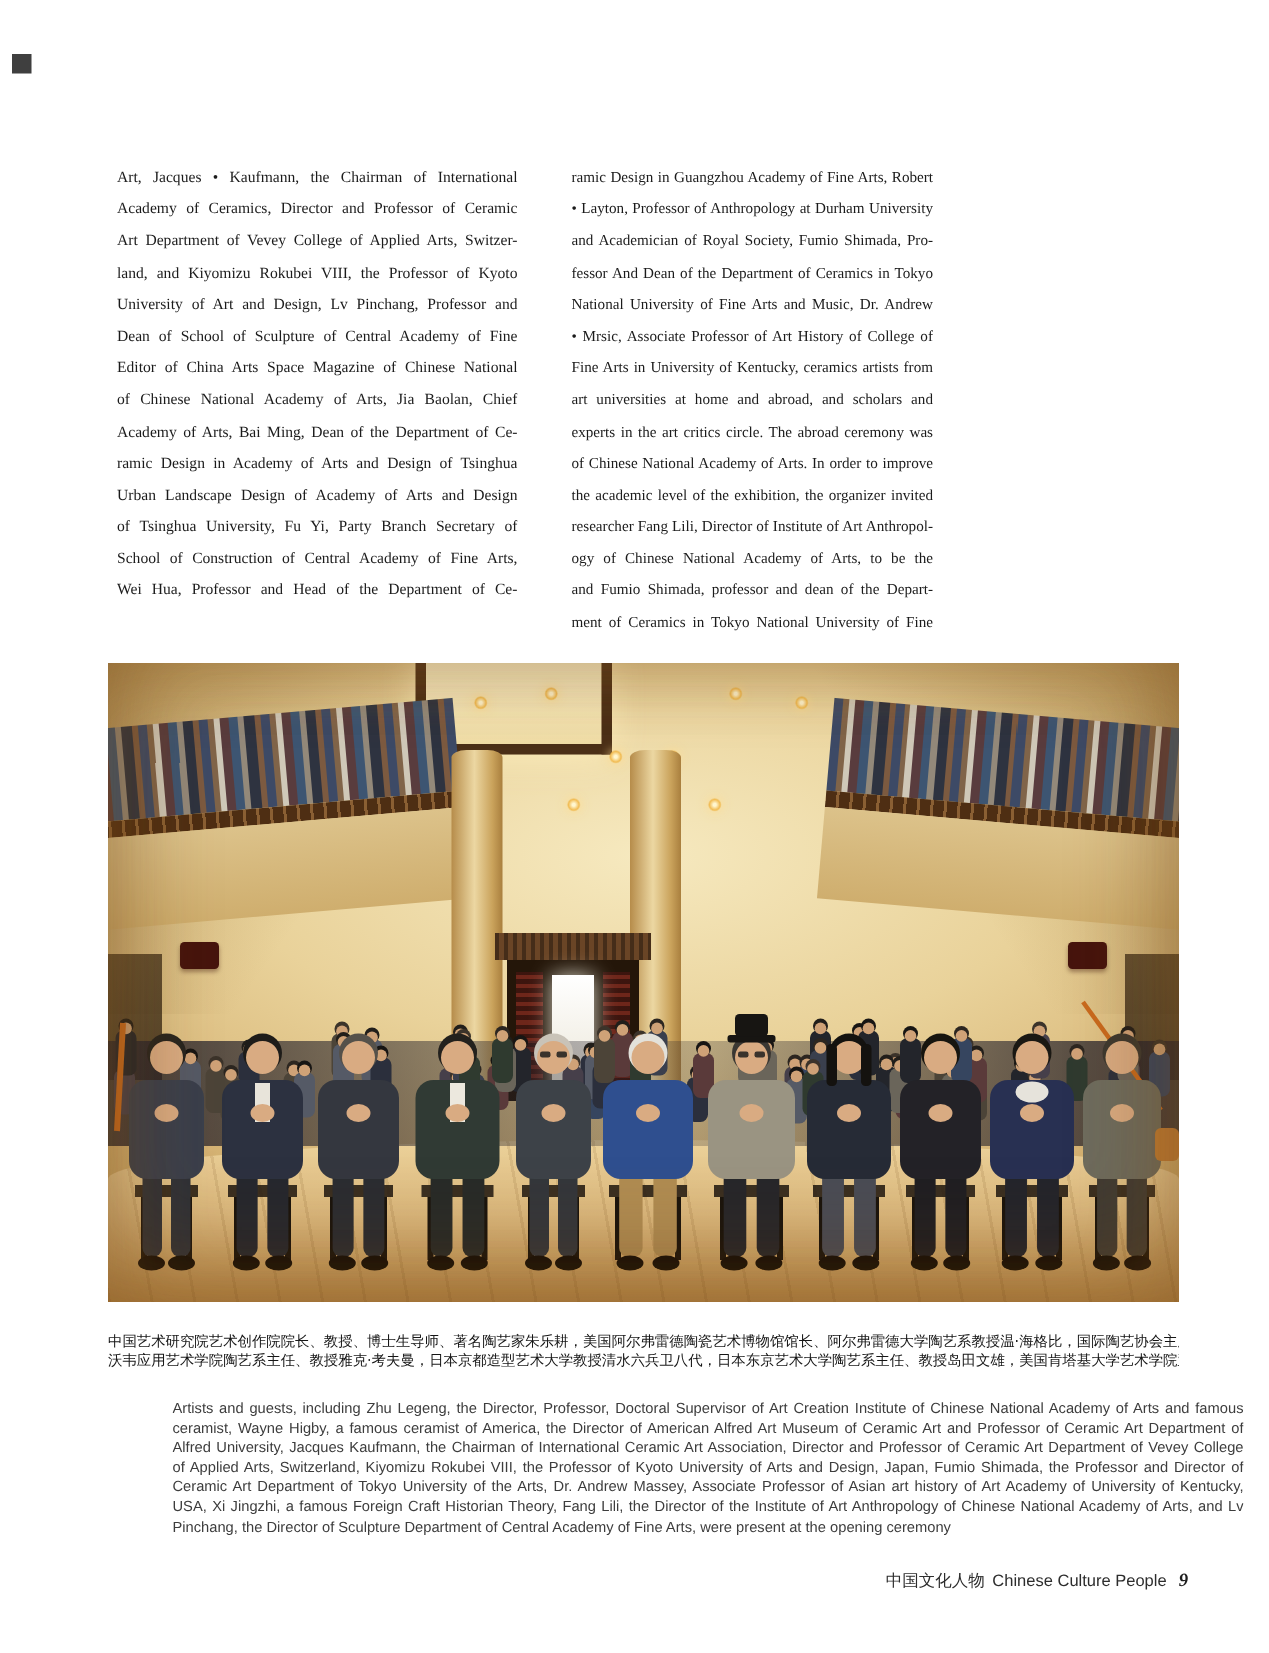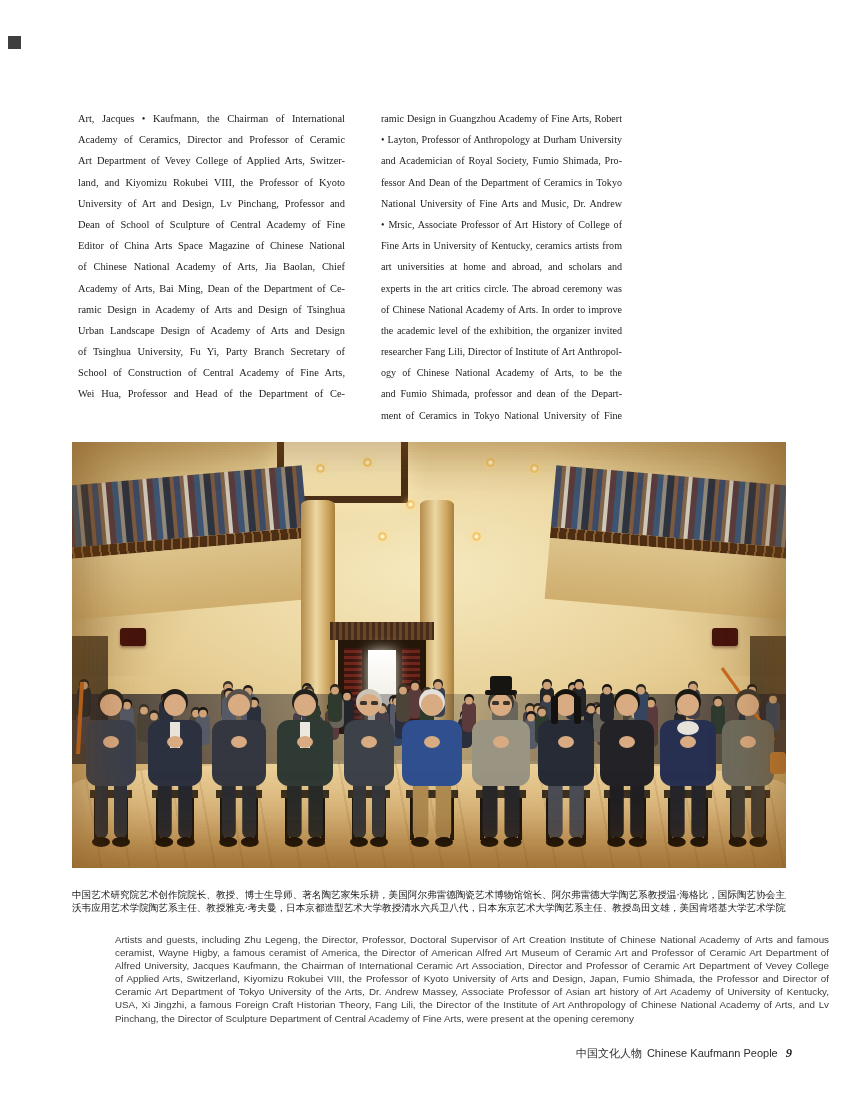--- a/index.html
+++ b/index.html
@@ -536,17 +536,17 @@
       <div class="tline">ceramist, Wayne Higby, a famous ceramist of America, the Director of American Alfred Art Museum of Ceramic Art and Professor of Ceramic Art Department of</div>
       <div class="tline">Alfred University, Jacques Kaufmann, the Chairman of International Ceramic Art Association, Director and Professor of Ceramic Art Department of Vevey College</div>
       <div class="tline">of Applied Arts, Switzerland, Kiyomizu Rokubei VIII, the Professor of Kyoto University of Arts and Design, Japan, Fumio Shimada, the Professor and Director of</div>
       <div class="tline">Ceramic Art Department of Tokyo University of the Arts, Dr. Andrew Massey, Associate Professor of Asian art history of Art Academy of University of Kentucky,</div>
       <div class="tline">USA, Xi Jingzhi, a famous Foreign Craft Historian Theory, Fang Lili, the Director of the Institute of Art Anthropology of Chinese National Academy of Arts, and Lv</div>
       <div class="tline">Pinchang, the Director of Sculpture Department of Central Academy of Fine Arts, were present at the opening ceremony</div>
     </div>
 
   <div class="footer">
     <span style="font-family:'DejaVu Sans',sans-serif;">中国文化人物</span>
-    <span>Chinese Kaufmann People</span>
+    <span>Chinese Culture People</span>
     <span class="pnum">9</span>
   </div>
 
 </div>
 
 </body></html>

